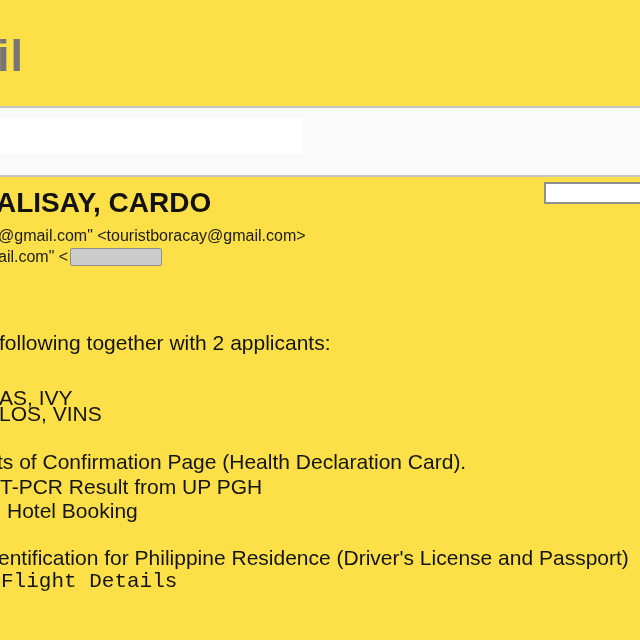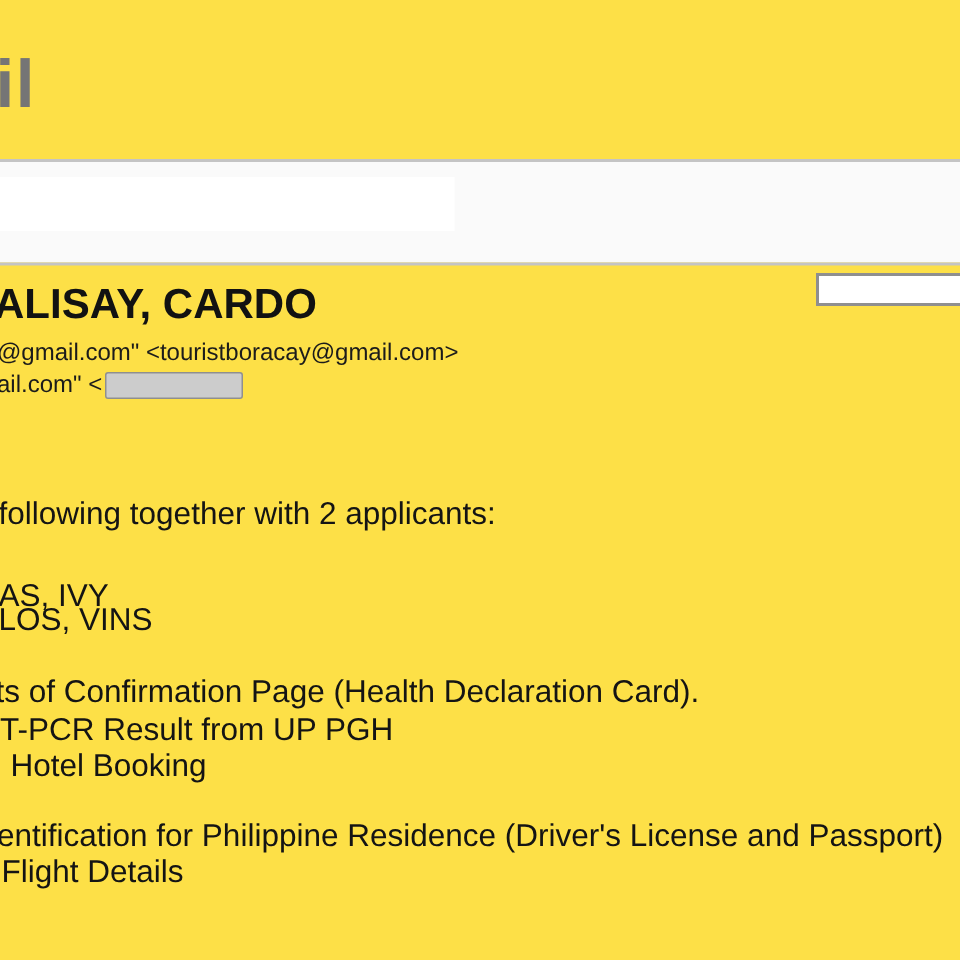--- a/index.html
+++ b/index.html
@@ -82,21 +82,21 @@
     color: #141414;
     line-height: 24px;
   }
   #bl0 { left: -1px; top: 331px; }
   #bl1 { left: -1px; top: 402px; }
   #bl2 { left: -1px; top: 386px; }
   #bl3 { left: -3px; top: 450px; }
   #bl4 { left:  0px; top: 475px; }
   #bl5 { left:  7px; top: 499px; }
   #bl6 { left: -2px; top: 546px; }
-  #bl7 { left:  1px; top: 570px; }
+  #bl7 { left:  1px; top: 570px; font-family: Liberation Mono, monospace; }
 </style>
 </head>
 <body>
 
 <div id="screen">
 
   <div id="logo-fragment" class="abs">il</div>
 
   <div id="rule-top" class="rule"></div>
   <div id="subject-band">

